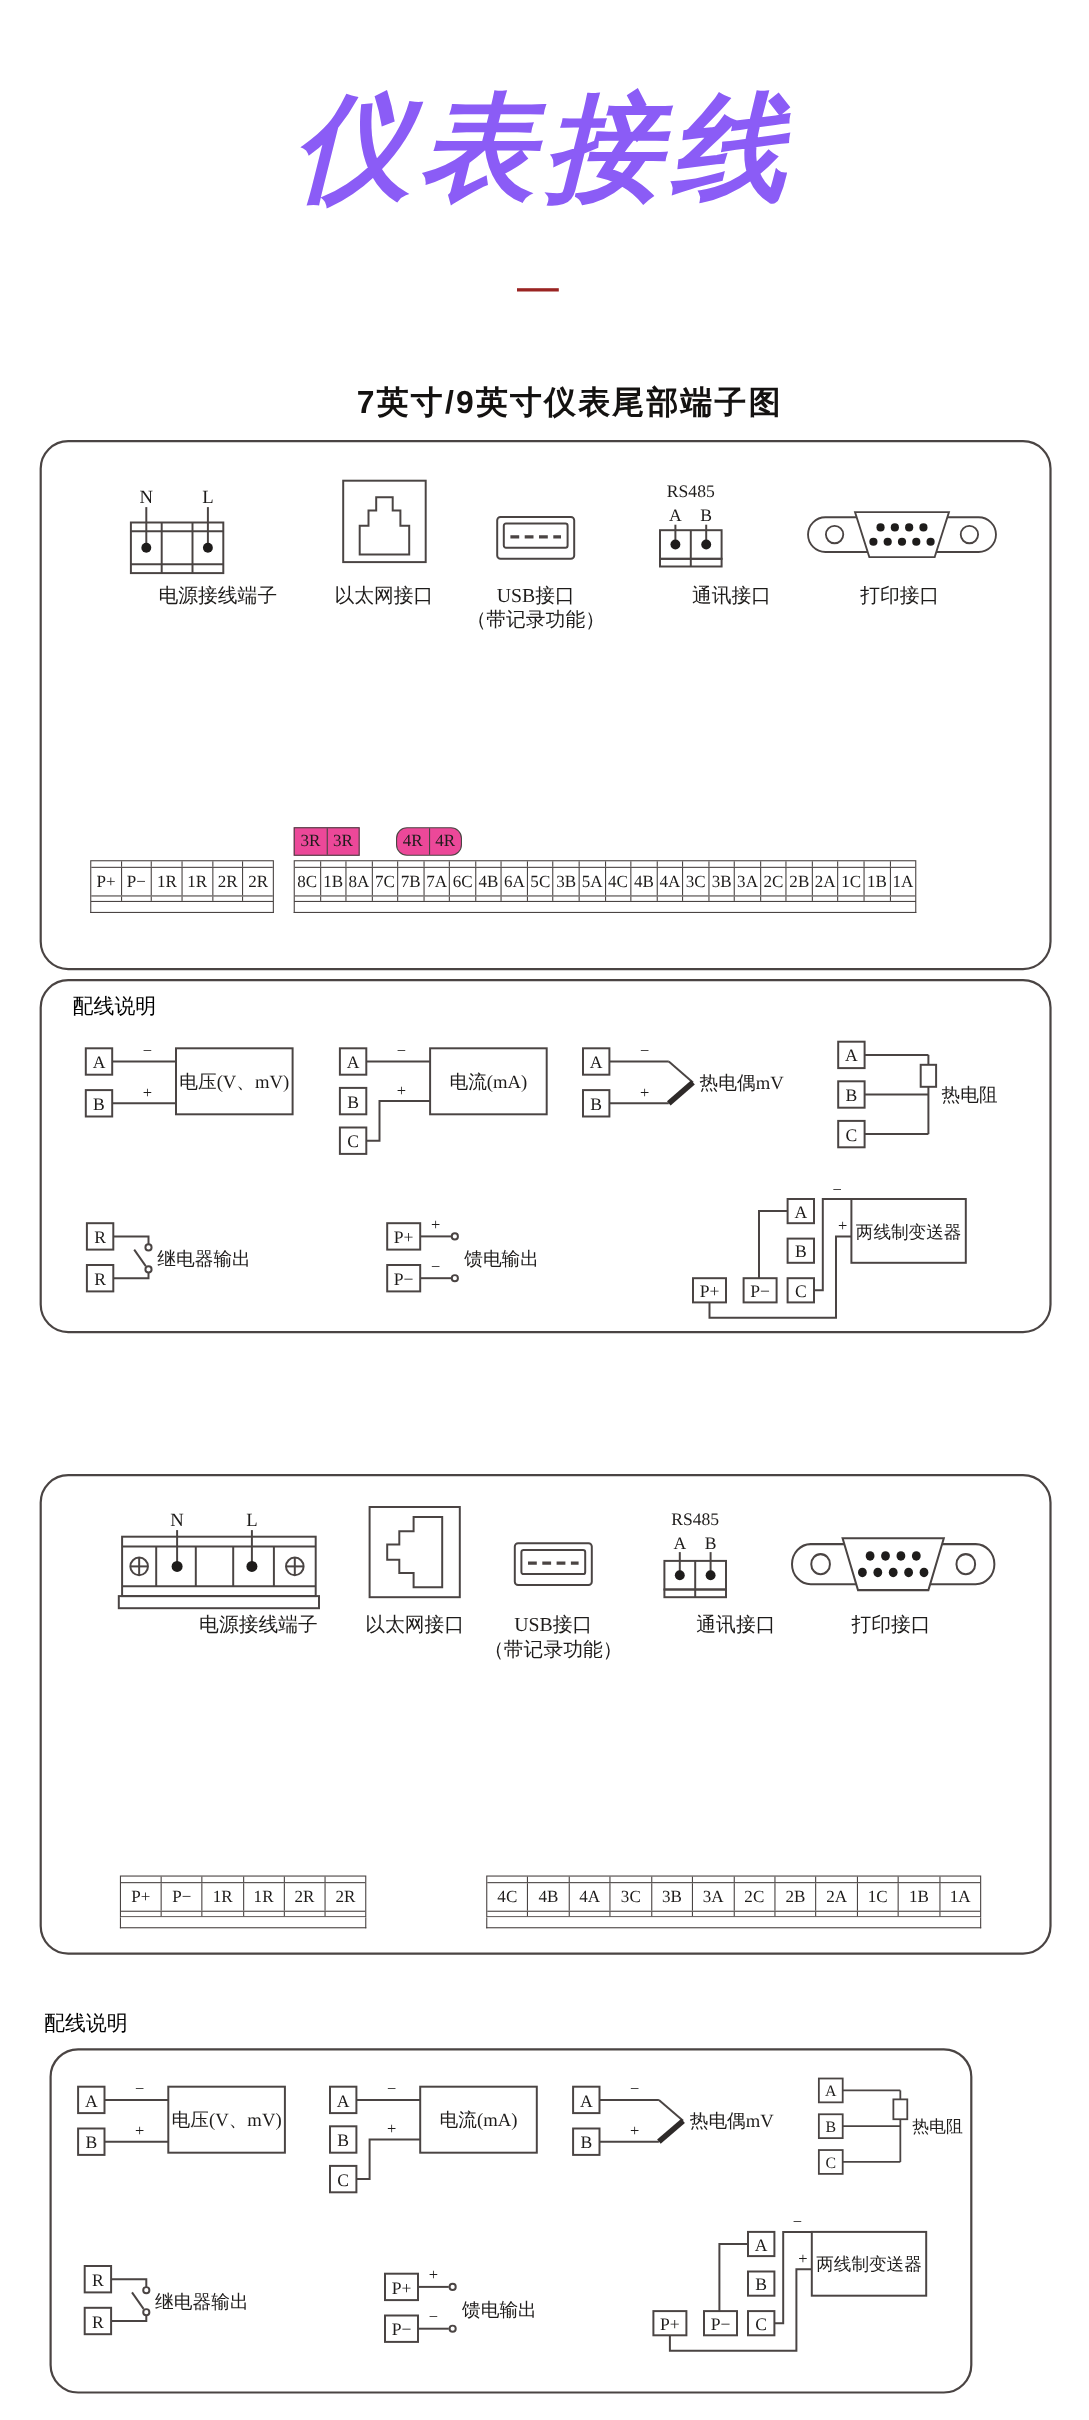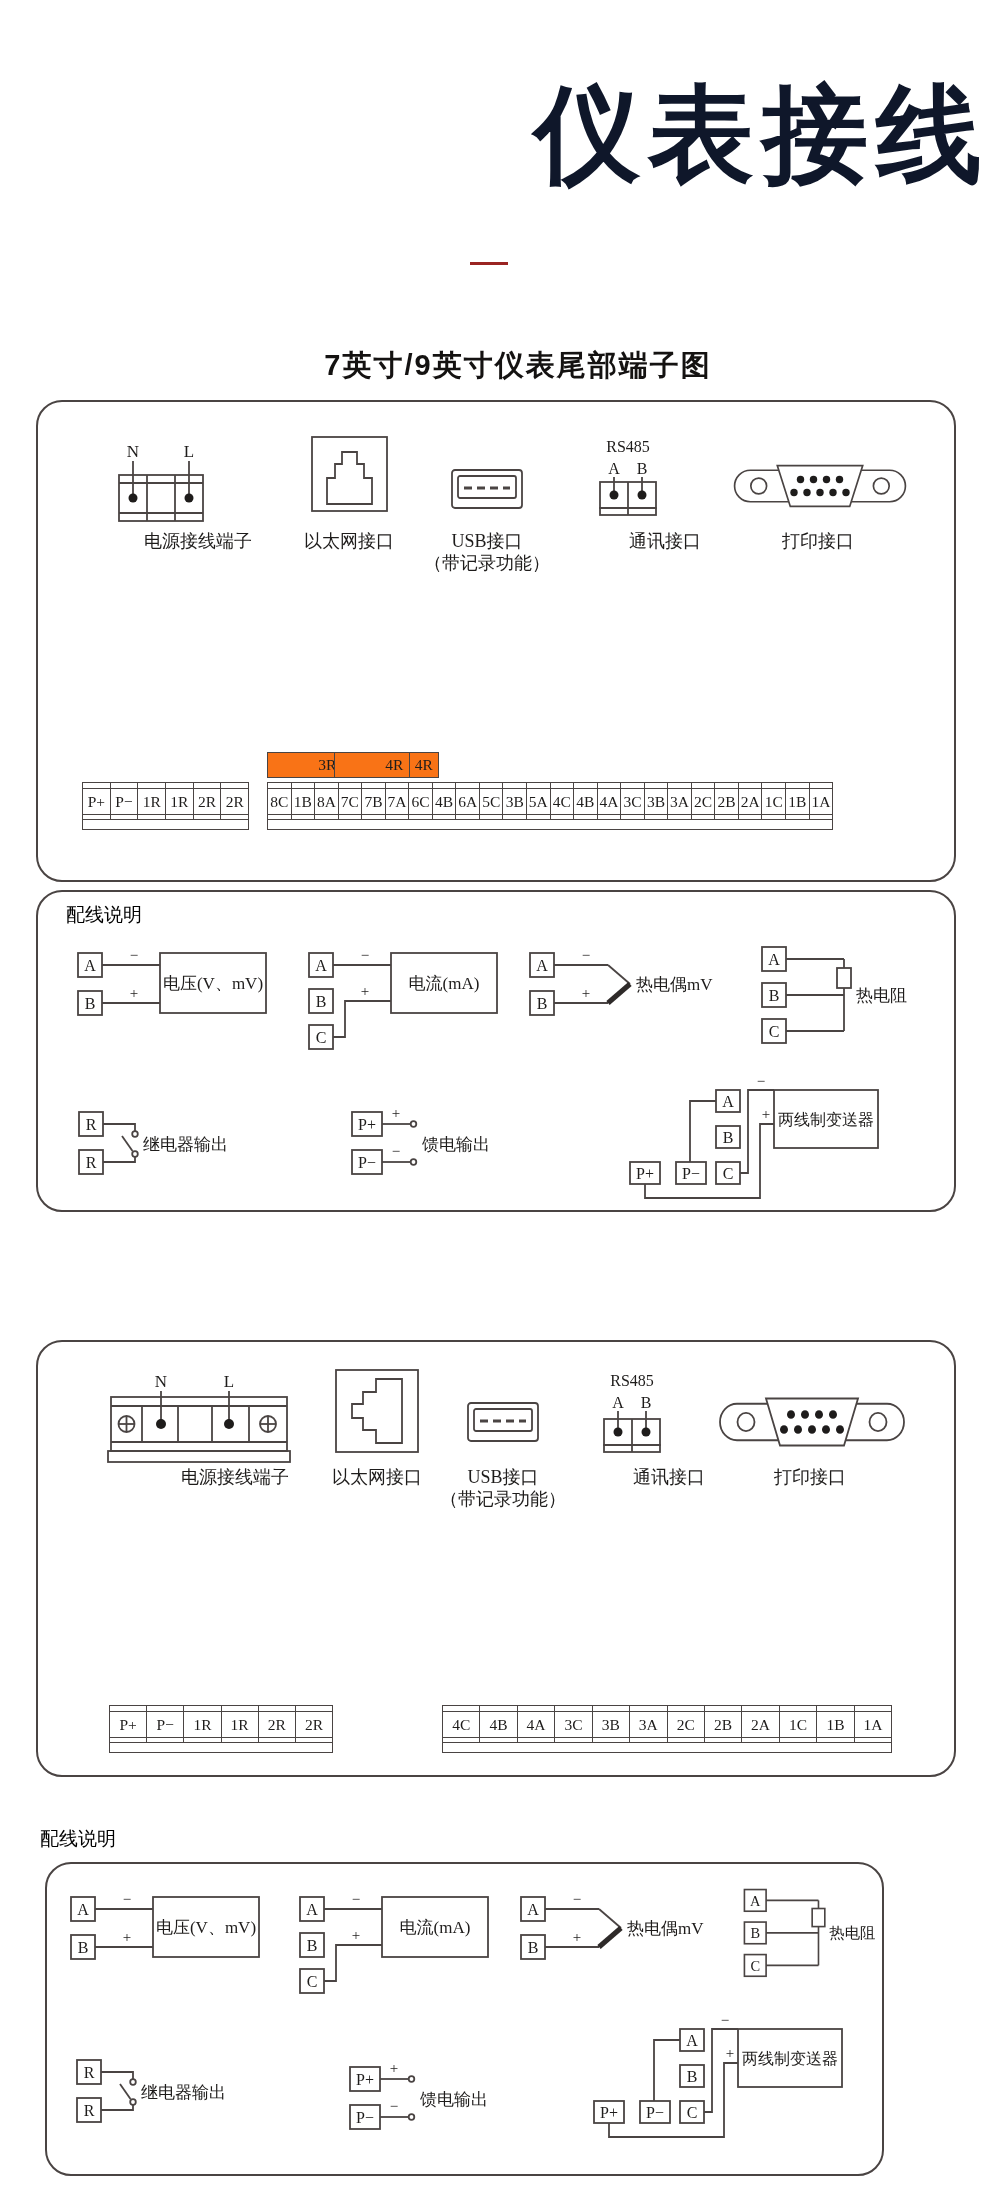--- a/index.html
+++ b/index.html
@@ -1,21 +1,21 @@
 <!DOCTYPE html>
 <html><head>
 <meta charset="utf-8">
 <style>
   html,body { margin:0; padding:0; background:#ffffff; }
   .page { position:relative; width:990px; height:2200px; background:#fff;
           font-family:"Liberation Serif","DejaVu Serif",serif; color:#1e1c1b; overflow:hidden; }
   .abs { position:absolute; }
-  .main-title { position:absolute; left:0; right:0; top:64px; margin:0; text-align:right;
+  .main-title { position:absolute; left:0; right:0; top:64px; margin:0; text-align:center;
           font-family:"Liberation Sans","DejaVu Sans",sans-serif; font-weight:900;
-          font-size:106px; letter-spacing:8px; color:#0f172a; }
+          font-size:106px; letter-spacing:8px; color:#8b5cf6;font-style:italic; }
   .red-line { position:absolute; left:470px; top:262px; width:38px; height:3px; background:#9a2422; }
   .sec-title { position:absolute; left:0; right:0; margin:0; text-align:center;
           font-family:"Liberation Sans","DejaVu Sans",sans-serif; font-weight:bold;
           font-size:29px; color:#141211; letter-spacing:2px;padding-left:46px; }
   .panel { position:absolute; border:2px solid #4a4443; border-radius:26px; background:#fff; }
   .conlabel { position:absolute; width:176px; text-align:center; font-size:18px; color:#1e1c1b; }
   .wiring-heading { font-size:19px; color:#000000;text-align:right; }
   svg.diag { position:absolute; overflow:visible; }
   .lw  { stroke:#4a4443; stroke-width:1.8; fill:none; }
   .lwf { stroke:#4a4443; stroke-width:1.8; fill:#ffffff; }
@@ -26,21 +26,21 @@
   .tstrip { position:absolute; }
   .ts-box { border:1.5px solid #4a4443; background:#fff; }
   .ts-row { display:flex; }
   .ts-thin  { height:5px; border-bottom:1.5px solid #4a4443; }
   .ts-thin2 { height:4px; border-top:1.5px solid #4a4443; }
   .ts-cells { height:25px; }
   .ts-cell { flex:1 1 0; display:flex; align-items:center; justify-content:center;
              font-size:15.5px; border-right:1.5px solid #4a4443; height:100%; }
   .ts-cell:last-child { border-right:none; }
   .ts-bar { height:9px; border:1.5px solid #4a4443; border-top:none; background:#fff; }
-  .pairbox { position:absolute; display:flex; border:1.5px solid #4a4443; height:24px; background:#f97316;padding-left:45px; }
+  .pairbox { position:absolute; display:flex; border:1.5px solid #4a4443; height:24px; background:#ec4899; }
   .pairbox .ts-cell { font-size:15.5px; }
 </style>
 </head>
 <body>
 
 <div class="page">
 
   <h1 class="main-title">仪表接线</h1>
   <div class="red-line"></div>
 
@@ -105,21 +105,21 @@
       <circle class="dot" cx="98" cy="35" r="4"></circle>
         <circle class="dot" cx="112" cy="35" r="4"></circle>
       <circle class="dot" cx="126" cy="35" r="4"></circle>
     </svg>
     <div class="conlabel" style="left:692px; top:127px;">打印接口</div>
 
     <div class="pairbox" style="left:229px; top:350px; width:58px;">
       <div class="ts-cell">3R</div>
       <div class="ts-cell">3R</div>
     </div>
-    <div class="pairbox" style="left:296px; top:350px; width:58px;">
+    <div class="pairbox" style="left:322px; top:350px; width:58px;border-radius:10px;">
       <div class="ts-cell">4R</div>
       <div class="ts-cell">4R</div>
     </div>
 
     <div class="tstrip" style="left:44px; top:380px; width:167px;">
       <div class="ts-box">
         <div class="ts-row ts-thin">
           <div class="ts-cell"></div>
             <div class="ts-cell"></div>
             <div class="ts-cell"></div>

